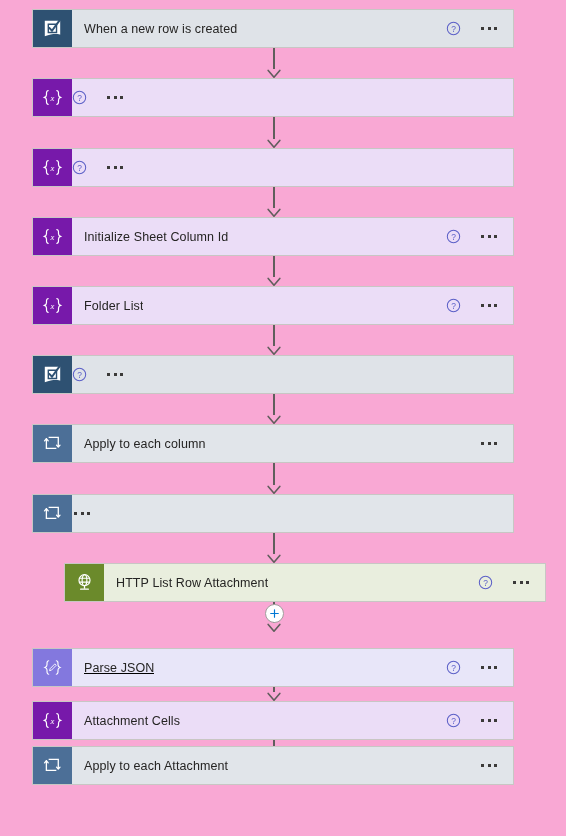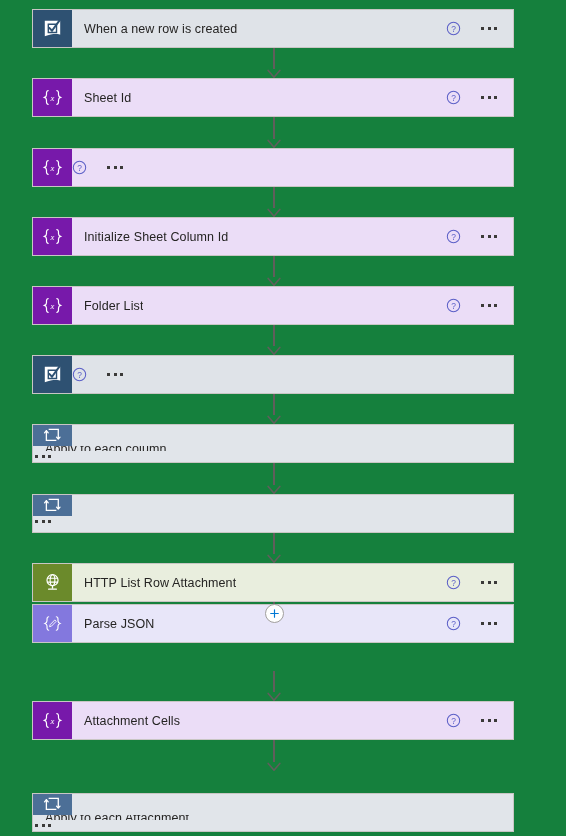--- a/index.html
+++ b/index.html
@@ -13,21 +13,21 @@
     background: #faf9f8;
     font-family: "Liberation Sans", sans-serif;
     overflow: hidden;
     position: relative;
   }
 
   #flow-canvas {
     position: relative;
     width: 566px;
     height: 836px;
-    background: #15803d;
+    background: #f9a8d4;
   }
 
   .flow-node {
     position: absolute;
     left: 32px;
     width: 482px;
     height: 39px;
     box-sizing: border-box;
     border: 1px solid #c8c6c4;
     display: flex;
@@ -87,24 +87,24 @@
     background: #3b3a39;
   }
 
   
   .theme-smartsheet            { background: #dfe3e8; }
   .theme-smartsheet .node-icon { background: #2e5172; }
 
   .theme-variable              { background: #ebddf7; }
   .theme-variable .node-icon   { background: #7719aa; }
 
-  .theme-foreach               { background: #e1e5ea; flex-direction: column; }
+  .theme-foreach               { background: #e1e5ea; }
   .theme-foreach .node-icon    { background: #4c6f97; }
 
-  .theme-http                  { background: #e9eede; }
+  .theme-http                  { background: #e9eede; margin-left: 32px; }
   .theme-http .node-icon       { background: #6b8a2b; }
 
   .theme-parsejson             { background: #e8e6f9; }
   .theme-parsejson .node-icon  { background: #8378de; }
 
   
   .connector {
     position: absolute;
     left: 266px;
     width: 16px;
@@ -236,23 +236,20 @@
       </div>
     </div>
     <div class="flow-node theme-variable" style="top: 78px; background: rgb(235, 221, 247); border-color: rgb(200, 198, 196);">
       <div class="node-icon" style="background: rgb(119, 25, 170);">
         <svg class="glyph" width="23" height="19" viewBox="0 0 36 26" fill="none">
     <path d="M11.2 2.2 C8.2 2.2 8.6 6.4 8.6 8.6 C8.6 11.2 7.2 12.2 5.4 12.9 C7.2 13.6 8.6 14.6 8.6 17.2 C8.6 19.5 8.2 23.6 11.2 23.6" stroke="#ffffff" stroke-width="1.9" stroke-linecap="round" fill="none"></path>
     <path d="M24.8 2.2 C27.8 2.2 27.4 6.4 27.4 8.6 C27.4 11.2 28.8 12.2 30.6 12.9 C28.8 13.6 27.4 14.6 27.4 17.2 C27.4 19.5 27.8 23.6 24.8 23.6" stroke="#ffffff" stroke-width="1.9" stroke-linecap="round" fill="none"></path>
     <text x="18" y="18.2" font-family="'Liberation Serif', serif" font-style="italic" font-size="13.5" fill="#ffffff" text-anchor="middle">x</text>
   </svg>
       </div>
-      <div class="node-body">
-        <span class="node-title">Sheet Id</span>
-      </div>
       <div class="node-actions">
         <svg class="glyph help-icon" viewBox="0 0 16 16" fill="none" title="?">
     <circle cx="8" cy="8" r="6.6" stroke="#5b5fc7" stroke-width="1.1" fill="none"></circle>
     <text x="8" y="11.6" font-family="'Liberation Sans', sans-serif" font-size="9" fill="#5b5fc7" text-anchor="middle">?</text>
   </svg>
         <div class="ellipsis-btn" title="More commands">
           <i></i>
           <i></i>
           <i></i>
         </div>
@@ -399,21 +396,21 @@
     <circle cx="8" cy="8" r="6.6" stroke="#5b5fc7" stroke-width="1.1" fill="none"></circle>
     <text x="8" y="11.6" font-family="'Liberation Sans', sans-serif" font-size="9" fill="#5b5fc7" text-anchor="middle">?</text>
   </svg>
         <div class="ellipsis-btn" title="More commands">
           <i></i>
           <i></i>
           <i></i>
         </div>
       </div>
     </div>
-    <div class="flow-node theme-parsejson" style="top: 604px; background: rgb(232, 230, 249); border-color: rgb(200, 198, 196);">
+    <div class="flow-node theme-parsejson" style="top: 648px; background: rgb(232, 230, 249); border-color: rgb(200, 198, 196); text-decoration: underline;">
       <div class="node-icon" style="background: rgb(131, 120, 222);">
         <svg class="glyph" width="23" height="19" viewBox="0 0 36 26" fill="none">
     <path d="M12.0 2.4 C9.0 2.4 9.4 6.5 9.4 8.7 C9.4 11.2 8.0 12.2 6.2 12.9 C8.0 13.6 9.4 14.6 9.4 17.1 C9.4 19.4 9.0 23.5 12.0 23.5" stroke="#ffffff" stroke-width="1.8" stroke-linecap="round" fill="none"></path>
     <path d="M24.0 2.4 C27.0 2.4 26.6 6.5 26.6 8.7 C26.6 11.2 28.0 12.2 29.8 12.9 C28.0 13.6 26.6 14.6 26.6 17.1 C26.6 19.4 27.0 23.5 24.0 23.5" stroke="#ffffff" stroke-width="1.8" stroke-linecap="round" fill="none"></path>
     <path d="M21.6 7.4 L14.2 15.0 L13.4 18.0 L16.4 17.2 L23.8 9.6 Z" stroke="#ffffff" stroke-width="1.4" fill="none" stroke-linejoin="round"></path>
   </svg>
       </div>
       <div class="node-body">
         <span class="node-title">Parse JSON</span>
       </div>
@@ -445,21 +442,21 @@
     <circle cx="8" cy="8" r="6.6" stroke="#5b5fc7" stroke-width="1.1" fill="none"></circle>
     <text x="8" y="11.6" font-family="'Liberation Sans', sans-serif" font-size="9" fill="#5b5fc7" text-anchor="middle">?</text>
   </svg>
         <div class="ellipsis-btn" title="More commands">
           <i></i>
           <i></i>
           <i></i>
         </div>
       </div>
     </div>
-    <div class="flow-node theme-foreach" style="top: 793px; background: rgb(225, 229, 234); border-color: rgb(200, 198, 196);">
+    <div class="flow-node theme-foreach" style="top: 746px; background: rgb(225, 229, 234); border-color: rgb(200, 198, 196);">
       <div class="node-icon" style="background: rgb(76, 111, 151);">
         <svg class="glyph" width="21" height="21" viewBox="0 0 24 24" fill="none">
     <path d="M5.0 6.5 V17.6 H16.4" stroke="#ffffff" stroke-width="1.5" fill="none"></path>
     <path d="M7.6 5.0 H18.6 V16.0" stroke="#ffffff" stroke-width="1.5" fill="none"></path>
     <path d="M5.0 6.6 L2.9 9.0 M5.0 6.6 L7.1 9.0" stroke="#ffffff" stroke-width="1.5" stroke-linecap="round" fill="none"></path>
     <path d="M18.6 16.0 L16.6 13.9 M18.6 16.0 L20.6 13.9" stroke="#ffffff" stroke-width="1.5" stroke-linecap="round" fill="none"></path>
   </svg>
       </div>
       <div class="node-body">
         <span class="node-title">Apply to each Attachment</span>

